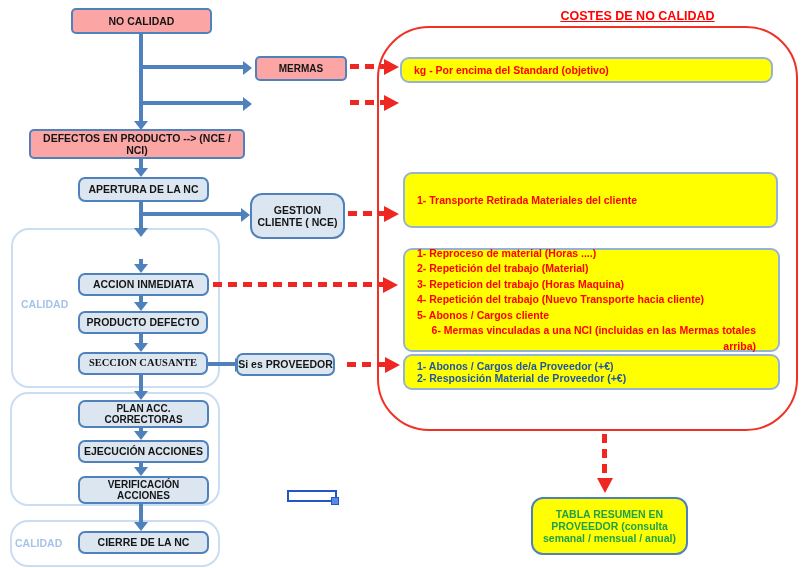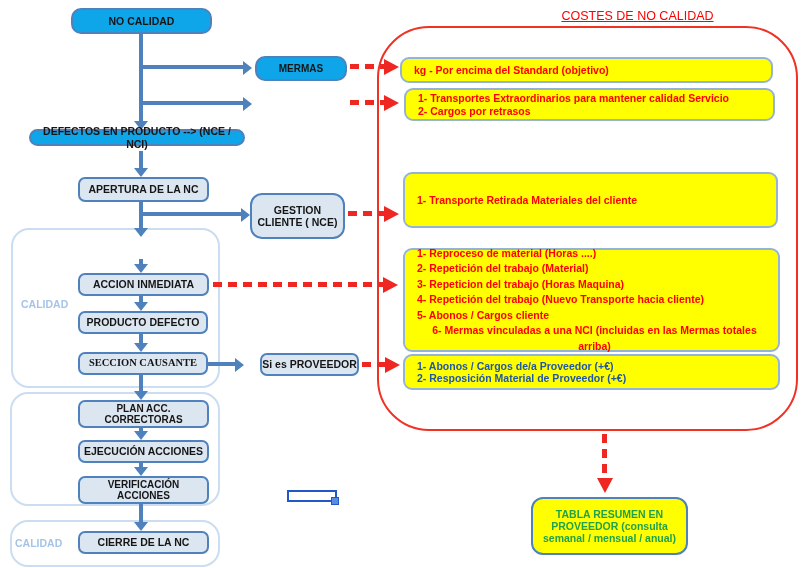--- a/index.html
+++ b/index.html
@@ -1,28 +1,28 @@
 <!DOCTYPE html>
 <html><head>
 <meta charset="utf-8">
 <style>
   html,body{margin:0;padding:0;background:#fff;}
   .stage{position:relative;width:808px;height:568px;background:#ffffff;overflow:hidden;
          font-family:"Liberation Sans",sans-serif;}
   .box{position:absolute;box-sizing:border-box;display:flex;flex-direction:column;
        align-items:center;justify-content:center;text-align:center;font-weight:bold;
        font-size:10.5px;color:#151515;line-height:1.15;}
-  .pink{background:#0ea5e9;border:2px solid #4F81BD;border-radius:10px;}
+  .pink{background:#fca5a5;border:2px solid #4F81BD;border-radius:5px;}
   .blue{background:#DCE6F1;border:2px solid #4F81BD;border-radius:7px;}
   .yellow{background:#FFFF00;border:2px solid #95B3D7;border-radius:9px;color:#FF0000;}
-  .yellow.left{align-items:flex-start;text-align:center;padding-left:12px;padding-right:6px;}
+  .yellow.left{align-items:flex-start;text-align:right;padding-left:12px;padding-right:22px;}
   .group{position:absolute;box-sizing:border-box;border:2px solid #CBDDF1;border-radius:18px;background:transparent;}
   .glabel{position:absolute;font-weight:bold;font-size:10.5px;color:#A5C4E7;line-height:1.25;}
   .redframe{position:absolute;box-sizing:border-box;border:2px solid #F03225;border-radius:52px;}
-  .title{position:absolute;font-weight:normal;font-size:12.5px;color:#FF0000;
+  .title{position:absolute;font-weight:bold;font-size:12.5px;color:#FF0000;
          text-decoration:underline;text-align:center;}
   
   .vline{position:absolute;width:4px;background:#4F81BD;}
   .hline{position:absolute;height:4px;background:#4F81BD;}
   .ah-d{position:absolute;width:0;height:0;border-left:7px solid transparent;
         border-right:7px solid transparent;border-top:9px solid #4F81BD;}
   .ah-r{position:absolute;width:0;height:0;border-top:7px solid transparent;
         border-bottom:7px solid transparent;border-left:9px solid #4F81BD;}
   
   .rdash-h{position:absolute;height:5px;
@@ -31,28 +31,28 @@
            background:repeating-linear-gradient(180deg,#EE2722 0 9px,transparent 9px 15px);}
   .rah-r{position:absolute;width:0;height:0;border-top:8px solid transparent;
          border-bottom:8px solid transparent;border-left:15px solid #EE2722;}
   .rah-d{position:absolute;width:0;height:0;border-left:8px solid transparent;
          border-right:8px solid transparent;border-top:15px solid #EE2722;}
   .costline{display:block;}
   
   #no-calidad{left:71px;top:8px;width:141px;height:26px;}
   #mermas{left:255px;top:56px;width:92px;height:25px;font-size:10px;}
   #retrasos{left:255px;top:91px;width:92px;height:27px;font-size:9.5px;}
-  #defectos{left:29px;top:129px;width:216px;height:17px;}
+  #defectos{left:29px;top:129px;width:216px;height:30px;}
   #apertura{left:78px;top:177px;width:131px;height:25px;}
   #gestion{left:250px;top:193px;width:95px;height:46px;border-radius:12px;border-width:2.5px;}
   #aprobacion{left:78px;top:237px;width:131px;height:22px;}
   #accion{left:78px;top:273px;width:131px;height:23px;}
   #categoria{left:78px;top:311px;width:130px;height:23px;}
   #seccion-box{left:78px;top:352px;width:130px;height:23px;font-family:Liberation Serif, serif;}
-  #si-proveedor{left:260px;top:353px;width:99px;height:23px;}
+  #si-proveedor{left:236px;top:353px;width:99px;height:23px;}
   #plan{left:78px;top:400px;width:131px;height:28px;font-size:10px;}
   #ejecucion{left:78px;top:440px;width:131px;height:23px;}
   #verificacion{left:78px;top:476px;width:131px;height:28px;font-size:10px;border-radius:7px;}
   #cierre{left:78px;top:531px;width:131px;height:23px;}
   #group1{left:11px;top:228px;width:209px;height:160px;}
   #group2{left:10px;top:392px;width:210px;height:114px;}
   #group3{left:10px;top:520px;width:210px;height:47px;}
   #label-calidad1{left:21px;top:298px;width:55px;}
   #label-seccion{left:15px;top:439px;width:70px;}
   #label-calidad2{left:15px;top:537px;width:55px;}
@@ -143,24 +143,20 @@
     <span>CORRECTORAS</span>
   </div>
   <div class="box blue" id="ejecucion">EJECUCIÓN ACCIONES</div>
   <div class="box blue" id="verificacion">
     <span>VERIFICACIÓN</span>
     <span>ACCIONES</span>
   </div>
   <div class="box blue" id="cierre">CIERRE DE LA NC</div>
 
   <div class="box yellow left" id="y1">kg - Por encima del Standard (objetivo)</div>
-  <div class="box yellow left" id="y2">
-    <span class="costline">1- Transportes Extraordinarios para mantener calidad Servicio</span>
-    <span class="costline">2- Cargos por retrasos</span>
-  </div>
   <div class="box yellow left" id="y3">1- Transporte Retirada Materiales del cliente</div>
   <div class="box yellow left" id="y4">
     <span class="costline">1- Reproceso de material (Horas ....)</span>
     <span class="costline">2- Repetición del trabajo (Material)</span>
     <span class="costline">3- Repeticion del trabajo (Horas Maquina)</span>
     <span class="costline">4- Repetición del trabajo (Nuevo Transporte hacia cliente)</span>
     <span class="costline">5- Abonos / Cargos cliente</span>
     <span class="costline">6- Mermas vinculadas a una NCI (incluidas en las Mermas totales arriba)</span>
   </div>
   <div class="box yellow left" id="y5">

